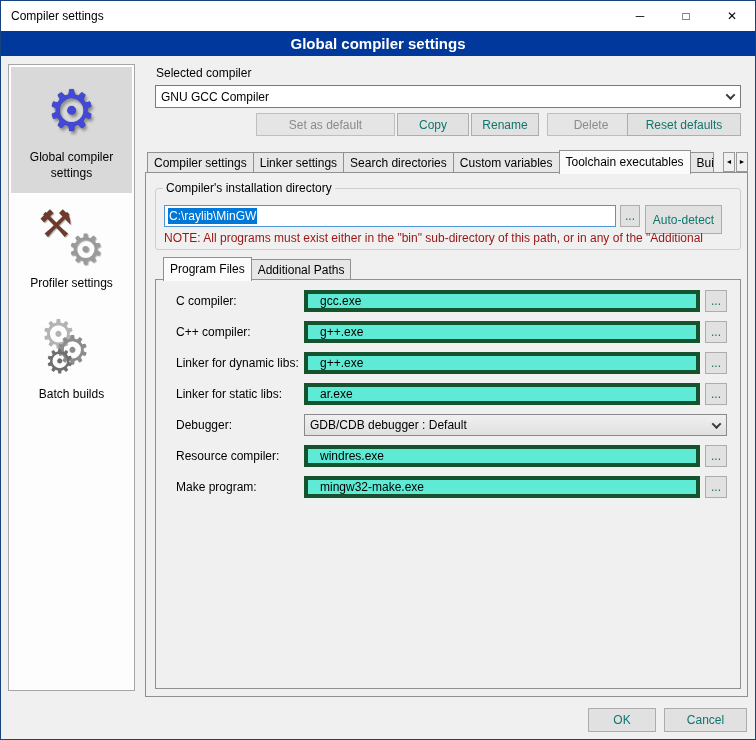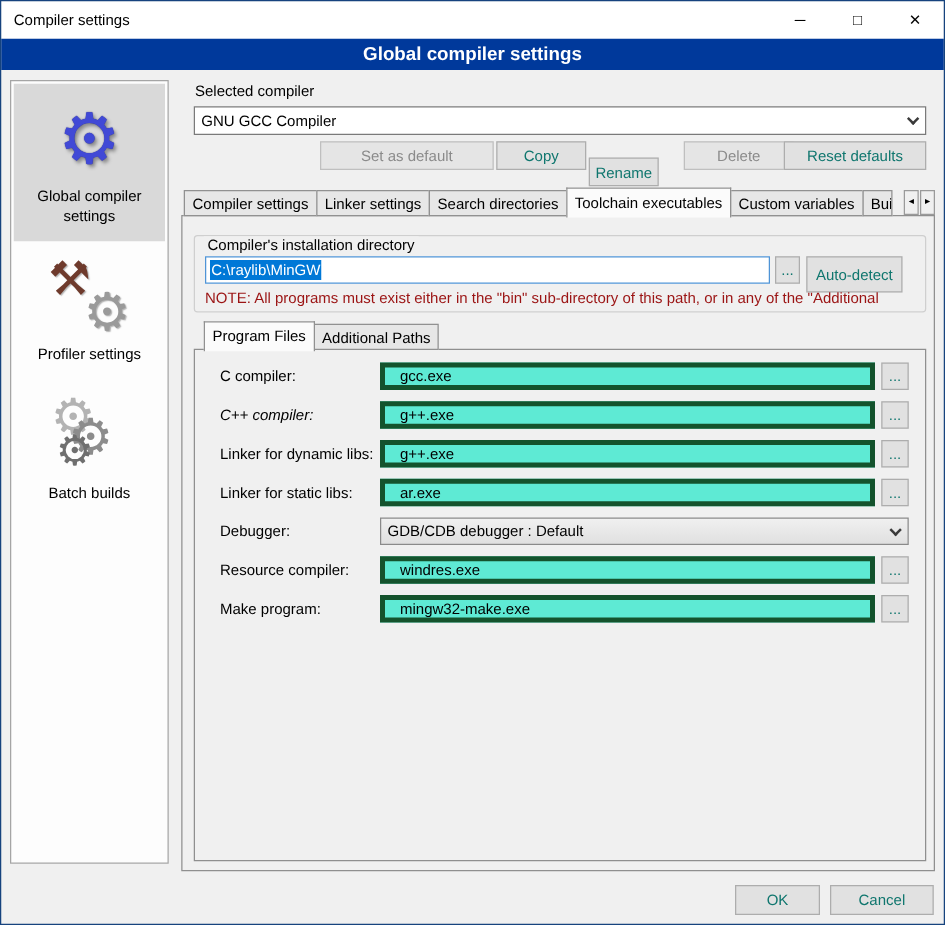--- a/index.html
+++ b/index.html
@@ -107,58 +107,58 @@
 
 <span class="lbl" style="left:156px; top:66px;">Selected compiler</span>
 
 <div class="combo combo-white" style="left:155px; top:85px; width:586px; height:23px;">
   <span class="combo-text">GNU GCC Compiler</span>
   <span class="chev"></span>
 </div>
 
 <button class="btn disabled" style="left:256px; top:113px; width:139px;">Set as default</button>
 <button class="btn" style="left:397px; top:113px; width:72px;">Copy</button>
-<button class="btn" style="left:471px; top:126px; width:56px;">Rename</button>
+<button class="btn" style="left:471px; top:113px; width:68px;">Rename</button>
 <button class="btn disabled" style="left:547px; top:113px; width:88px;">Delete</button>
 <button class="btn" style="left:627px; top:113px; width:114px;">Reset defaults</button>
 
 <div class="tabrow" style="left:147px; top:149px; height:24px;">
   <span class="tab">Compiler settings</span>
   <span class="tab">Linker settings</span>
   <span class="tab">Search directories</span>
+  <span class="tab">Custom variables</span>
   <span class="tab active">Toolchain executables</span>
-  <span class="tab">Custom variables</span>
   <span class="tab clipped">Build</span>
 </div>
 <button class="tab-arrow" style="left:723px;"><span>◄</span></button>
 <button class="tab-arrow" style="left:736px;"><span>►</span></button>
 
 <div class="panel" style="left:145px; top:172px; width:603px; height:525px;"></div>
 
-<span class="group-label" style="left:163px; top:189px;">Compiler's installation directory</span>
+<span class="group-label" style="left:163px; top:181px;">Compiler's installation directory</span>
 <div class="groupbox" style="left:155px; top:188px; width:586px; height:62px;"></div>
 
 <div class="fake-input" style="left:164px; top:205px; width:452px;">
   <span class="sel-text">C:\raylib\MinGW</span>
 </div>
 <button class="btn" style="left:620px; top:205px; width:20px; height:22px;">...</button>
 <button class="btn" style="left:645px; top:205px; width:77px; height:29px;">Auto-detect</button>
 <div class="note" style="left:164px; top:231px; width:578px;">NOTE: All programs must exist either in the "bin" sub-directory of this path, or in any of the "Additional</div>
 
 <div class="tabrow" style="left:163px; top:256px; height:24px;">
   <span class="tab active">Program Files</span>
   <span class="tab">Additional Paths</span>
 </div>
 <div class="panel" style="left:155px; top:279px; width:586px; height:410px;">
 
   <span class="form-label" style="left:20px; top:10px;">C compiler:</span>
   <input class="tinput" style="left: 148px; top: 10px; width: 396px;" value="gcc.exe">
   <button class="btn" style="left:549px; top:10px; width:22px; height:22px;">...</button>
 
-  <span class="form-label" style="left:20px; top:41px;font-style:italic;">C++ compiler:</span>
+  <span class="form-label" style="left:20px; top:41px;">C++ compiler:</span>
   <input class="tinput" style="left: 148px; top: 41px; width: 396px;" value="g++.exe">
   <button class="btn" style="left:549px; top:41px; width:22px; height:22px;">...</button>
 
   <span class="form-label" style="left:20px; top:72px;">Linker for dynamic libs:</span>
   <input class="tinput" style="left: 148px; top: 72px; width: 396px;" value="g++.exe">
   <button class="btn" style="left:549px; top:72px; width:22px; height:22px;">...</button>
 
   <span class="form-label" style="left:20px; top:103px;">Linker for static libs:</span>
   <input class="tinput" style="left: 148px; top: 103px; width: 396px;" value="ar.exe">
   <button class="btn" style="left:549px; top:103px; width:22px; height:22px;">...</button>

